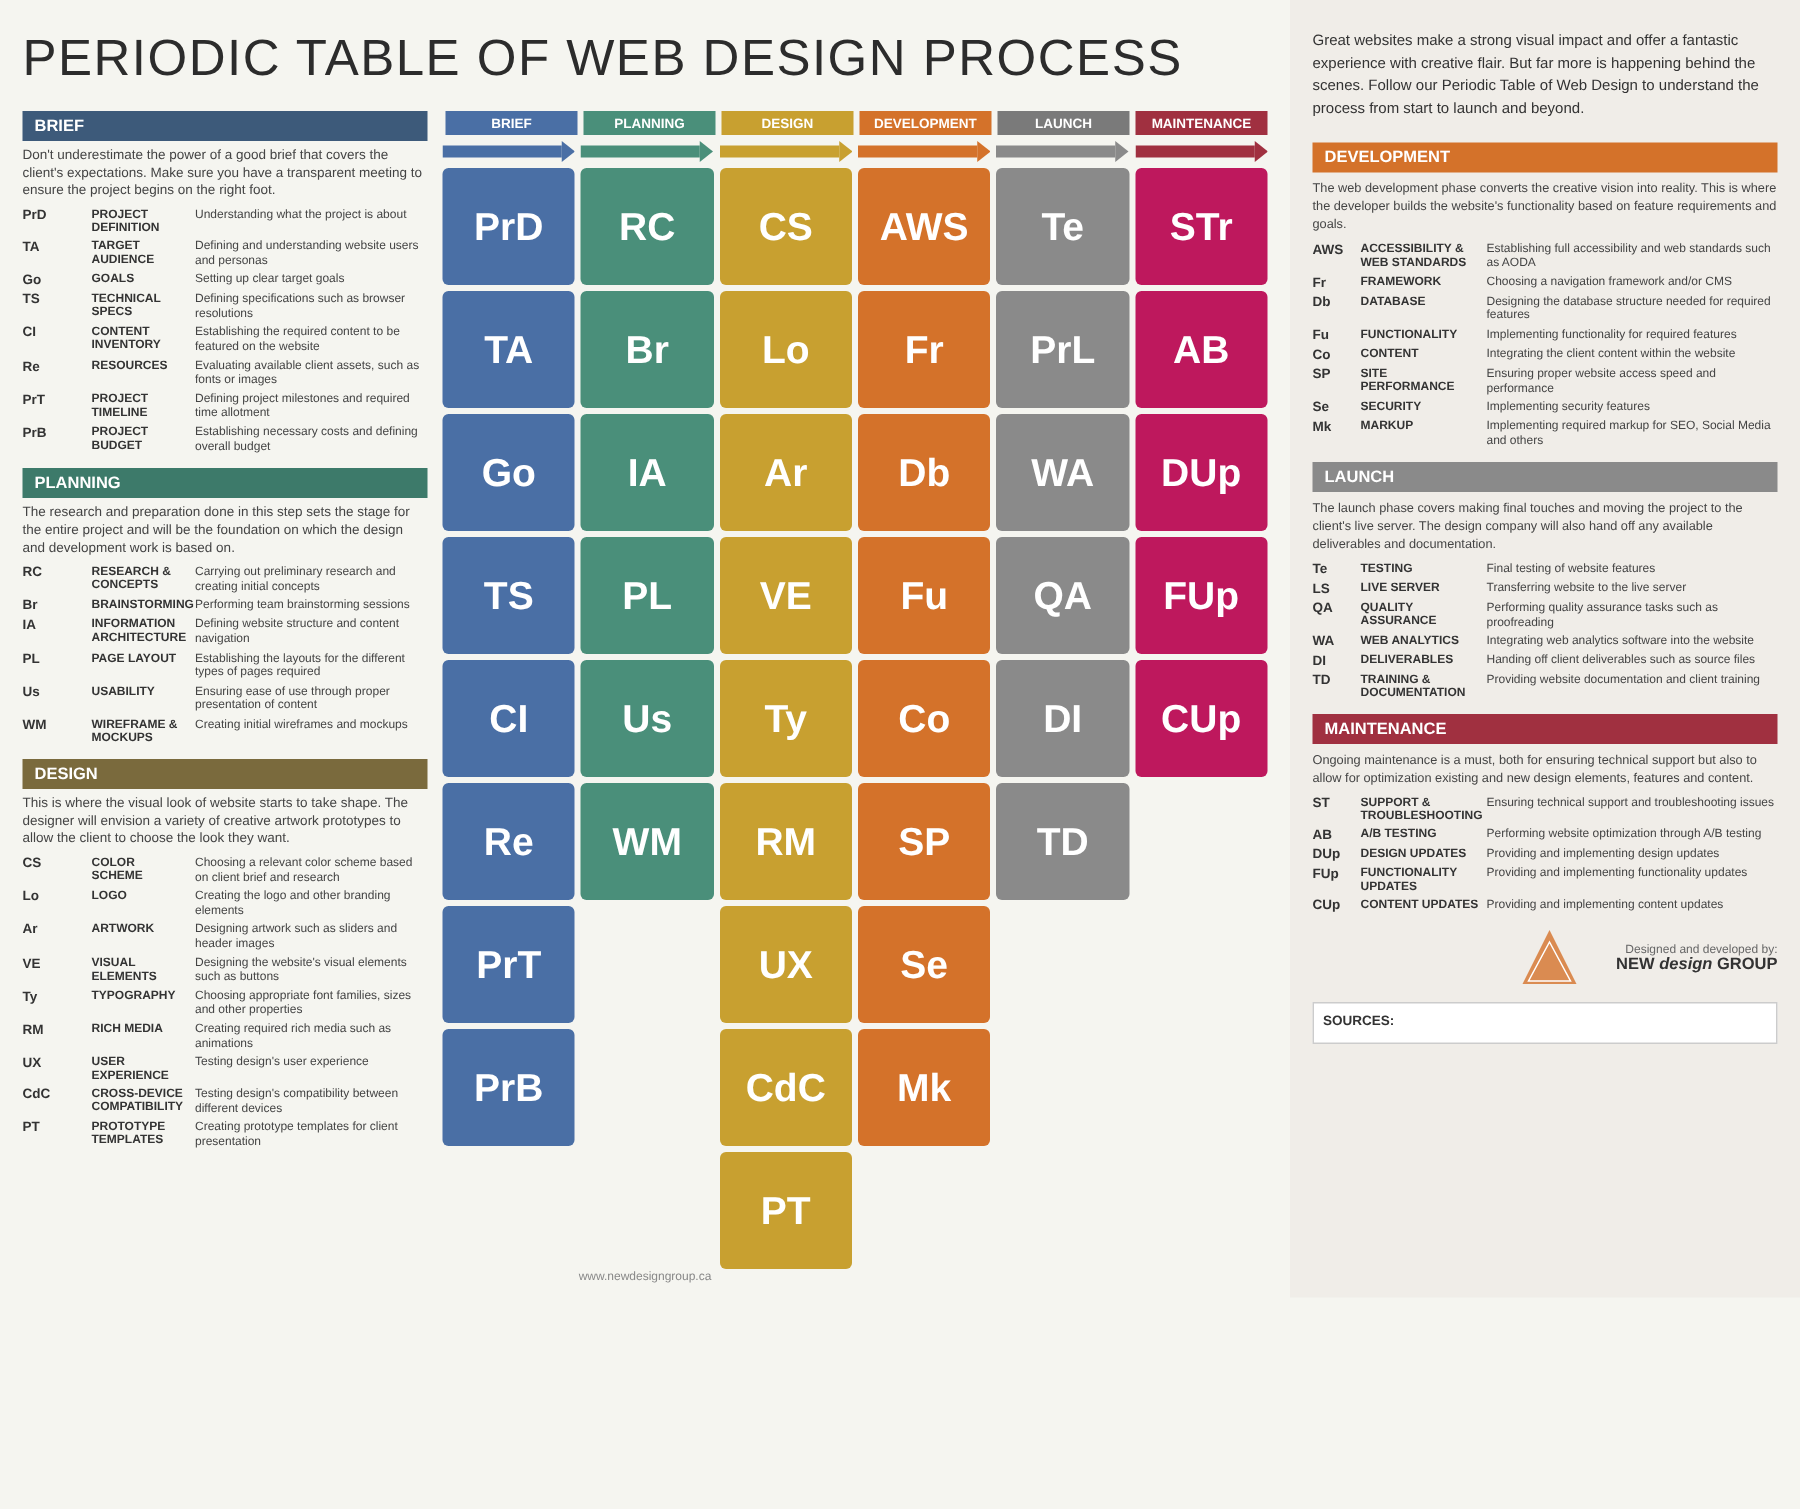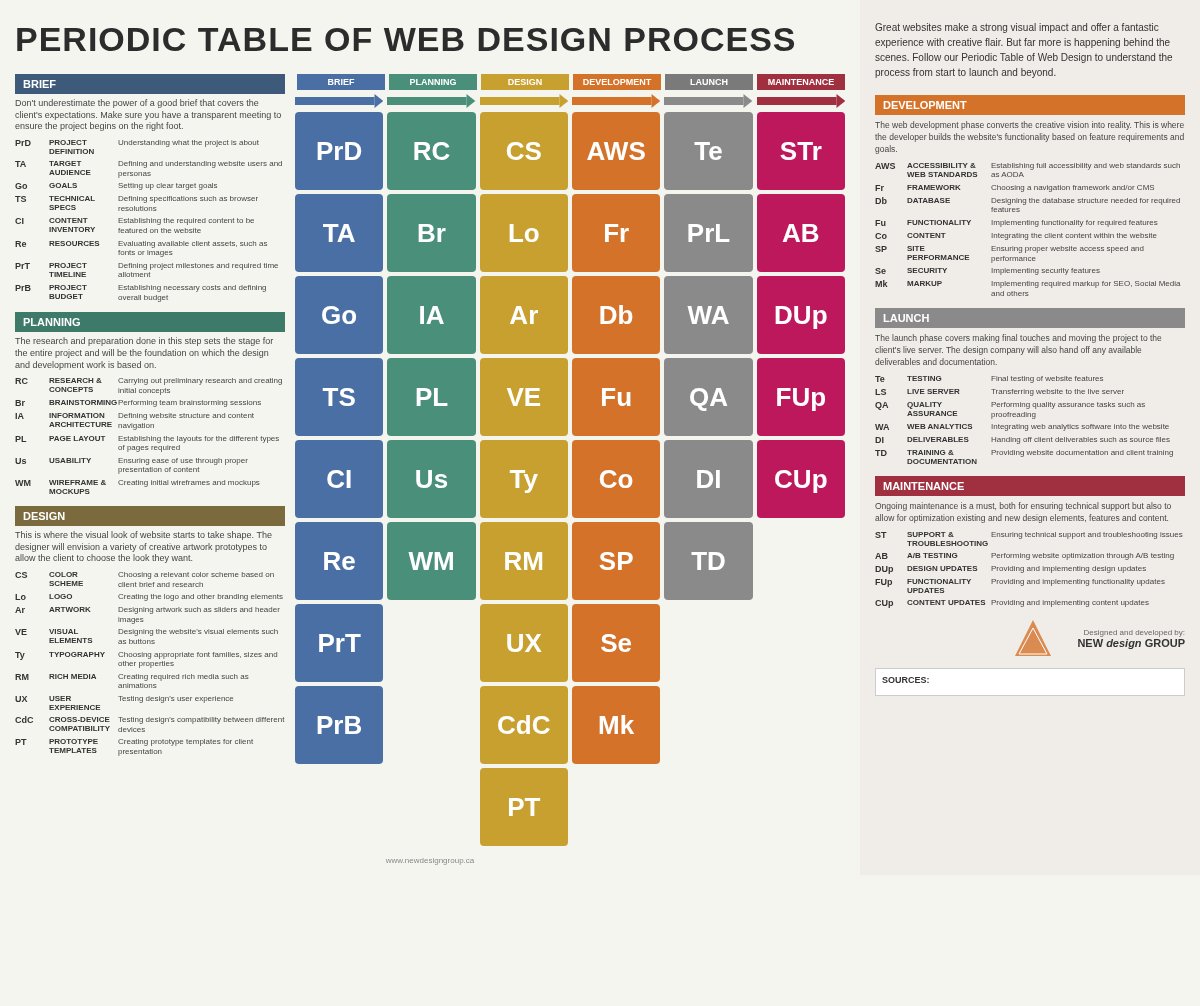--- a/index.html
+++ b/index.html
@@ -21,21 +21,21 @@
       background: #f5f5f0;
     }
     .right-panel {
       width: 340px;
       padding: 20px 15px 10px 15px;
       background: #f0ede8;
     }
     
     .main-title {
       font-size: 34px;
-      font-weight: 700;
+      font-weight: 400;
       color: #2c2c2c;
       letter-spacing: 1px;
       margin-bottom: 15px;
       text-transform: uppercase;
     }
     
     .left-content {
       display: flex;
       gap: 10px;
     }
@@ -75,20 +75,21 @@
       flex-shrink: 0;
       color: #333;
     }
     .item-name {
       font-weight: bold;
       font-size: 8px;
       width: 65px;
       flex-shrink: 0;
       color: #333;
       text-transform: uppercase;
+      margin-left: 12px;
     }
     .item-desc {
       font-size: 8px;
       color: #444;
       line-height: 1.2;
       flex: 1;
     }
     
     .periodic-section {
       flex: 1;
@@ -219,21 +220,21 @@
     .logo-text {
       font-size: 11px;
       font-weight: bold;
       color: #333;
     }
     .logo-text span { font-style: italic; }
     .website-url {
       font-size: 8px;
       color: #888;
       text-align: center;
-      margin-top: 10px;
+      margin-top: 0;
     }
     
     .arrows-container {
       display: flex;
       gap: 4px;
       margin-bottom: 4px;
       height: 14px;
     }
     .arrow-segment {
       flex: 1;

